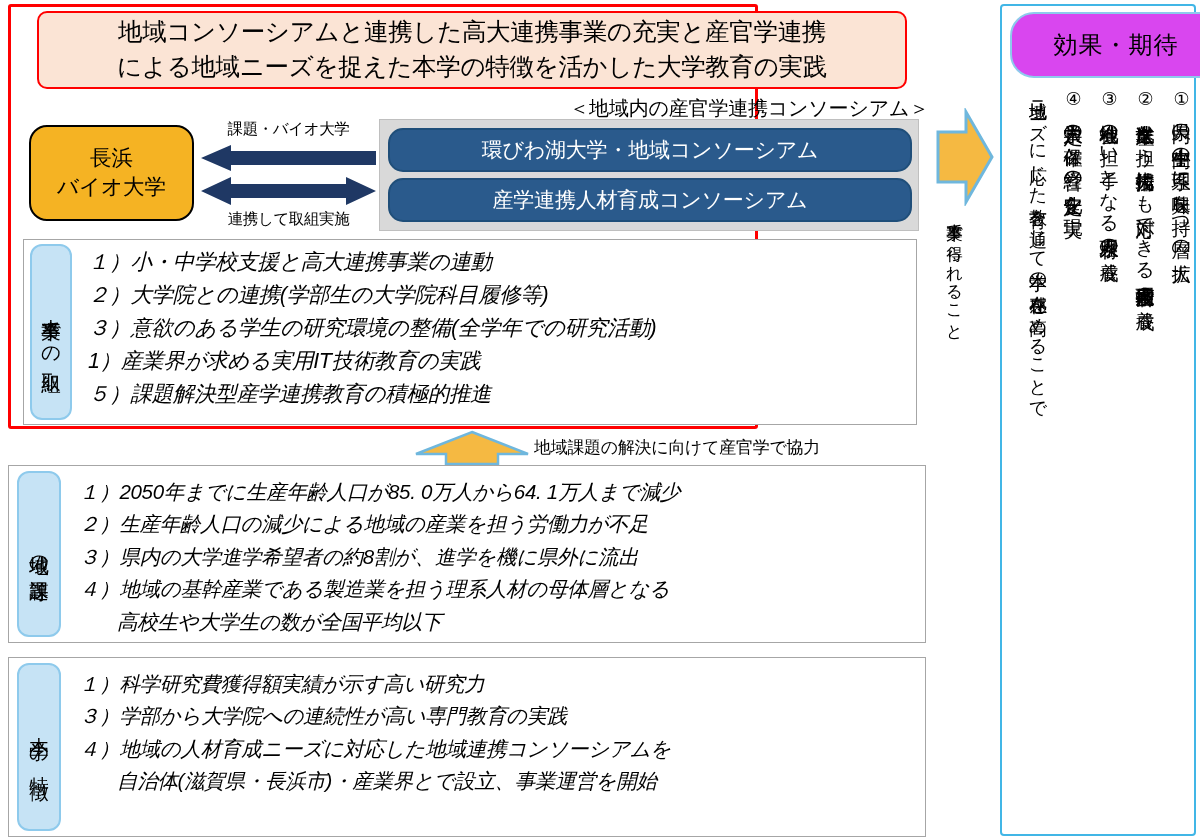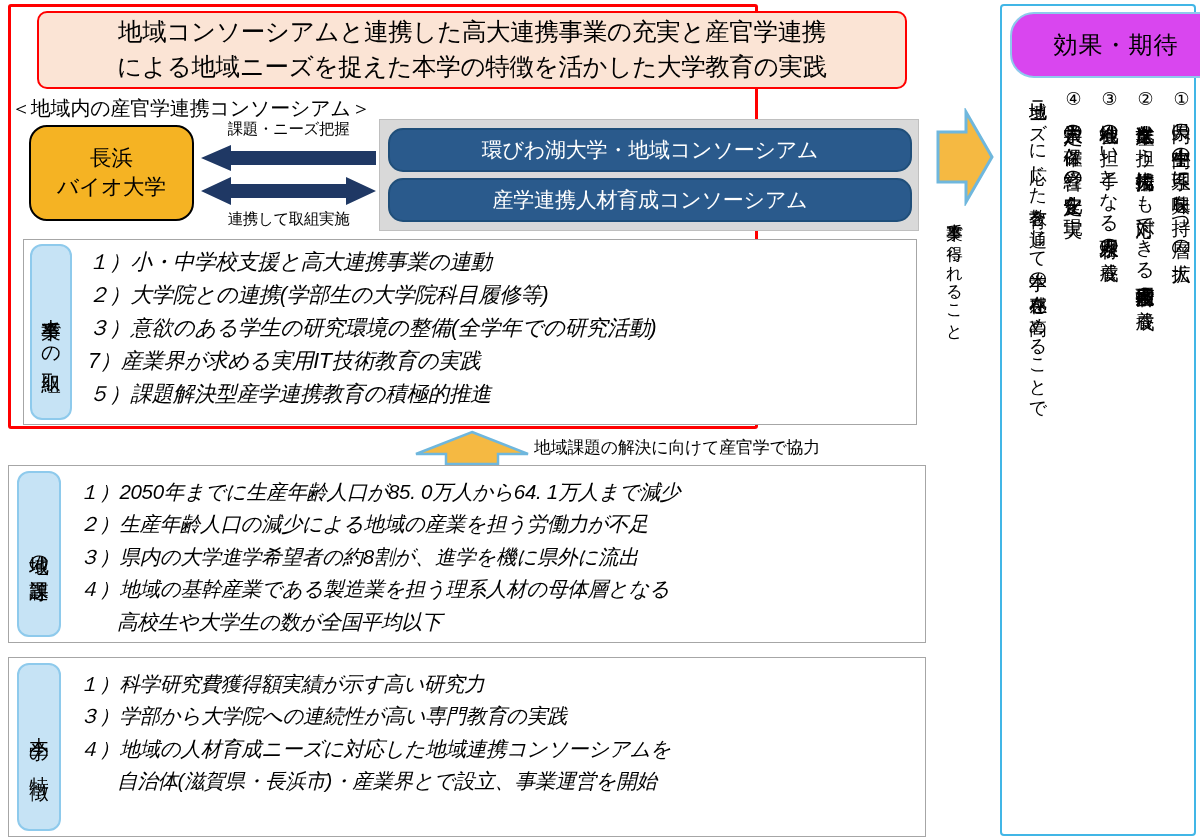--- a/index.html
+++ b/index.html
@@ -56,21 +56,21 @@
     line-height: 1.42;
     letter-spacing: -0.3px;
     white-space: nowrap;
   }
 
   
   .consortium-head {
     position: absolute;
     left: 0; top: 88px;
     width: 918px;
-    text-align: left;
+    text-align: right;
     font-size: 20px;
     letter-spacing: -0.2px;
   }
 
   
   .univ-box {
     position: absolute;
     left: 18px; top: 118px;
     width: 165px; height: 96px;
     background: #f5b323;
@@ -276,42 +276,42 @@
       </div>
 
       <div class="consortium-head">＜地域内の産官学連携コンソーシアム＞</div>
 
       <div class="univ-box">
         <div>長浜</div>
         <div>バイオ大学</div>
       </div>
 
       <div class="arrow-zone">
-        <div class="arrow-label top">課題・ニーズ把握</div>
+        <div class="arrow-label top">課題・バイオ大学</div>
         <svg class="arrow-svg" style="top:26px" width="175" height="26" viewBox="0 0 175 26">
           <polygon points="0,13 30,0 30,6 175,6 175,20 30,20 30,26" fill="#1f3864"></polygon>
         </svg>
         <svg class="arrow-svg" style="top:58px" width="175" height="28" viewBox="0 0 175 28">
           <polygon points="0,14 30,0 30,7 145,7 145,0 175,14 145,28 145,21 30,21 30,28" fill="#1f3864"></polygon>
         </svg>
         <div class="arrow-label bottom">連携して取組実施</div>
       </div>
 
       <div class="cons-group">
         <div class="cons-bar b1">環びわ湖大学・地域コンソーシアム</div>
         <div class="cons-bar b2">産学連携人材育成コンソーシアム</div>
       </div>
 
       <div class="init-block">
         <div class="vtab">本事業での取組</div>
         <div class="bullet-list">
           <div class="bl">１）小・中学校支援と高大連携事業の連動</div>
           <div class="bl">２）大学院との連携(学部生の大学院科目履修等)</div>
           <div class="bl">３）意欲のある学生の研究環境の整備(全学年での研究活動)</div>
-          <div class="bl">7）産業界が求める実用IT技術教育の実践</div>
+          <div class="bl">1）産業界が求める実用IT技術教育の実践</div>
           <div class="bl">５）課題解決型産学連携教育の積極的推進</div>
         </div>
       </div>
 
     </div>
 
     <div class="mid-arrow-wrap">
       <svg width="120" height="36" viewBox="0 0 120 36">
         <polygon points="60,2 116,24 86,24 86,34 34,34 34,24 4,24" fill="#f5b942" stroke="#6fb7dd" stroke-width="2.5"></polygon>
       </svg>

